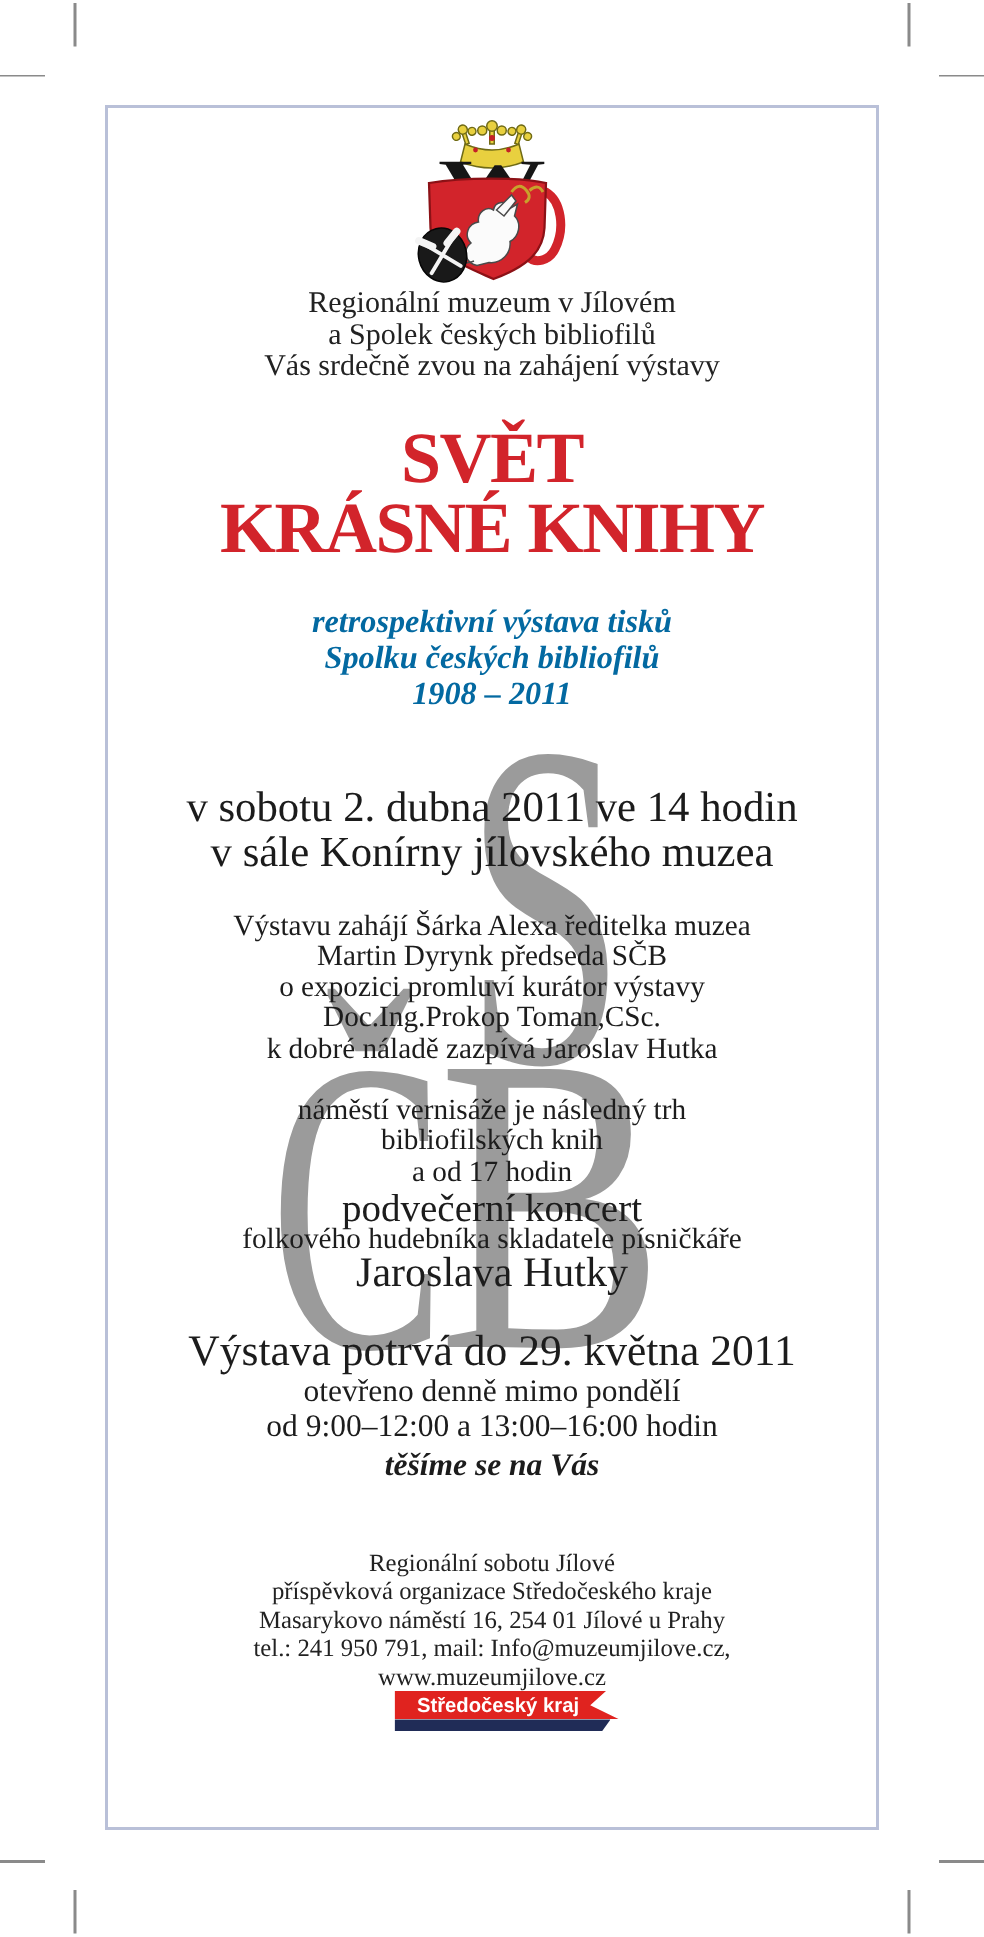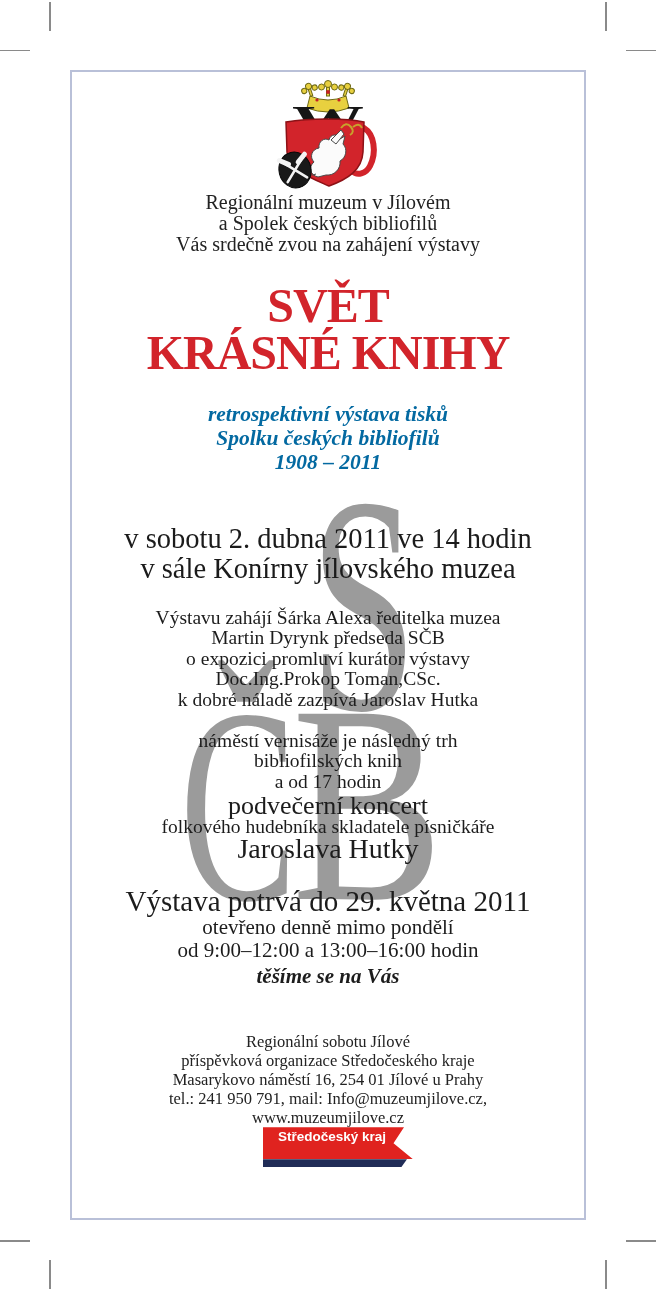--- a/index.html
+++ b/index.html
@@ -51,21 +51,21 @@
 
   .duration-head { margin-top:23px; font-size:29px; line-height:30px; }
   .duration-line { font-size:21px; line-height:22.5px; }
   .duration-close{ margin-top:4px; font-size:21px; line-height:22px;
                    font-style:italic; font-weight:bold; }
 
   .footer { margin-top:45px; font-size:16.5px; line-height:19px; color:#222; }
 
   .banner { width:150px; margin:0 auto; transform:translateX(10px); }
   .banner-red {
-    height:32px; background:#e0231f; color:#ffffff;
+    height:19px; background:#e0231f; color:#ffffff;
     clip-path:polygon(0 0, 94% 0, 87% 50%, 100% 100%, 0 100%);
     font-family:"Liberation Sans", sans-serif; font-weight:bold;
     font-size:13.5px; line-height:19px; text-align:center;
     padding-right:12px; box-sizing:border-box;
   }
   .banner-navy {
     width:144px; height:8px; background:#202c57;
     clip-path:polygon(0 0, 100% 0, 96% 100%, 0 100%);
   }
 </style>

